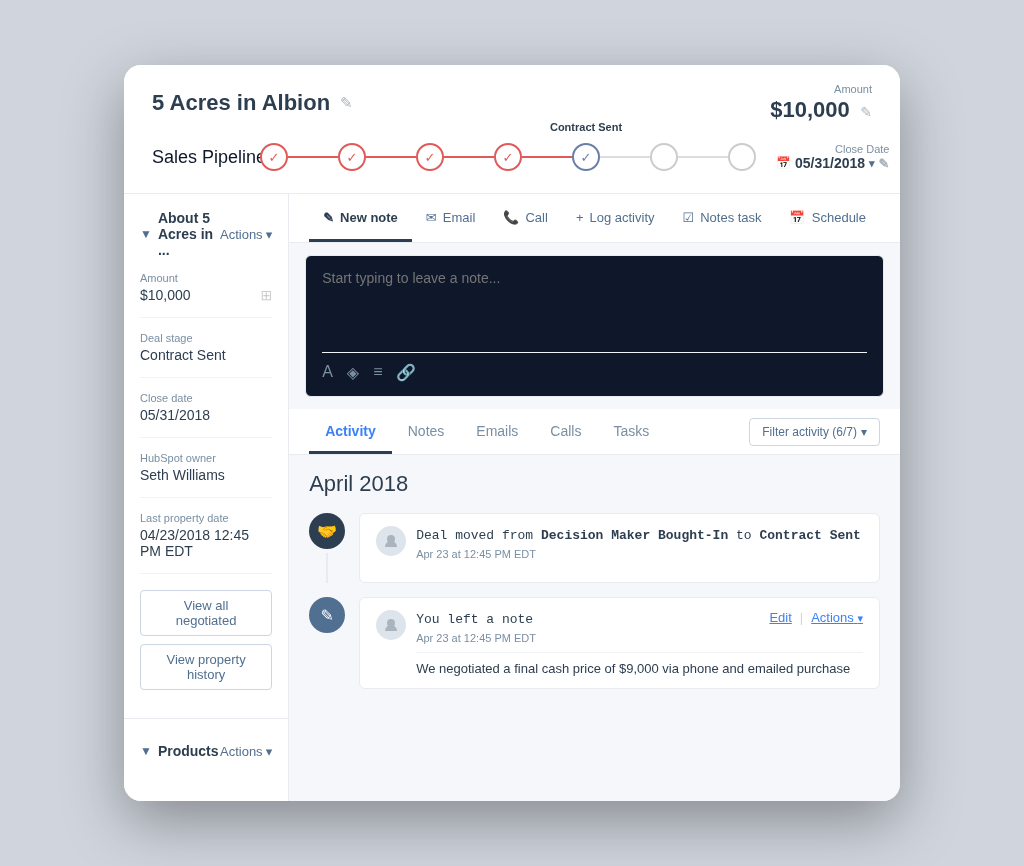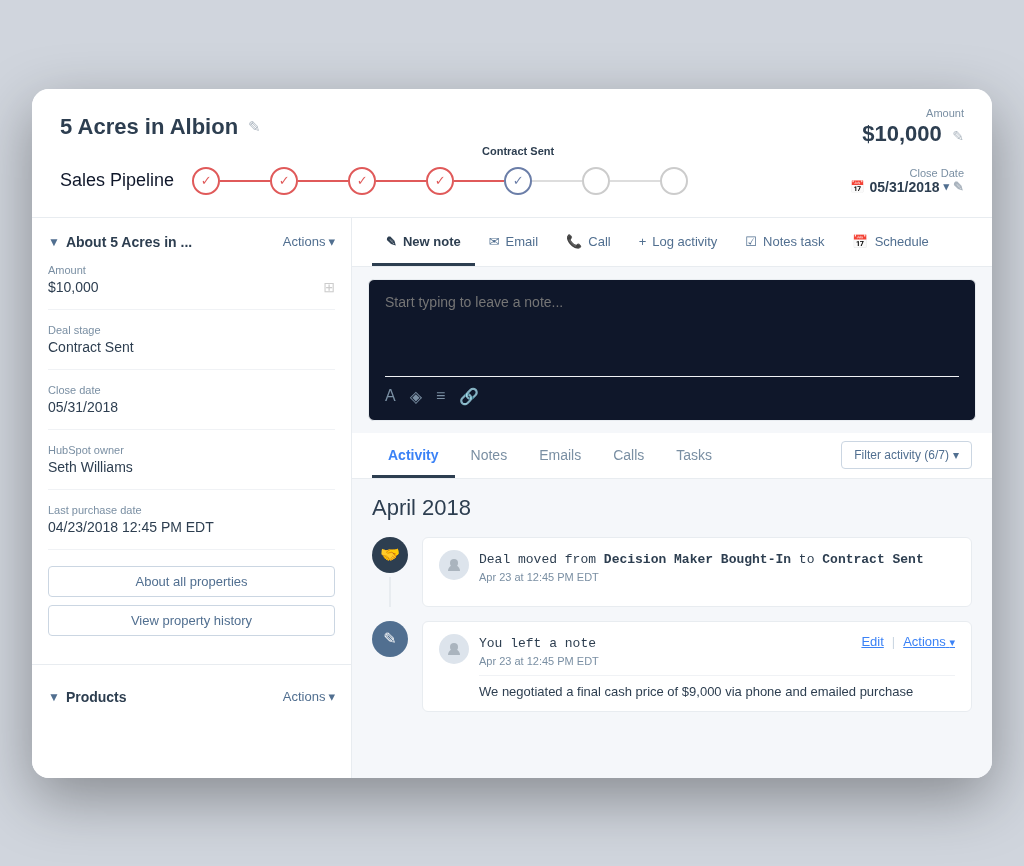--- a/index.html
+++ b/index.html
@@ -5,21 +5,21 @@
     * { box-sizing: border-box; margin: 0; padding: 0; }
     body {
       background: #d0d5dd;
       display: flex;
       align-items: center;
       justify-content: center;
       min-height: 100vh;
       font-family: -apple-system, BlinkMacSystemFont, 'Segoe UI', sans-serif;
     }
     .window {
-      width: 960px;
+      width: 776px;
       background: #f5f7fa;
       border-radius: 17px;
       box-shadow: 0 20px 60px rgba(0,0,0,0.35);
       overflow: hidden;
       position: relative;
     }
 
     
     .header {
       background: #fff;
@@ -566,26 +566,26 @@
         </div>
         <div class="sidebar-field">
           <div class="field-label">Close date</div>
           <div class="field-value">05/31/2018</div>
         </div>
         <div class="sidebar-field">
           <div class="field-label">HubSpot owner</div>
           <div class="field-value">Seth Williams</div>
         </div>
         <div class="sidebar-field">
-          <div class="field-label">Last purchase date</div>
+          <div class="field-label">Last property date</div>
           <div class="field-value">04/23/2018 12:45 PM EDT</div>
         </div>
 
         <div class="sidebar-buttons">
-          <button class="sidebar-btn">About all properties</button>
+          <button class="sidebar-btn">View all negotiated</button>
           <button class="sidebar-btn">View property history</button>
         </div>
       </div>
 
       <div class="sidebar-divider"></div>
 
       <div class="products-section">
         <div class="sidebar-section-header">
           <div class="sidebar-section-title">
             <span class="chevron-icon">▼</span>

